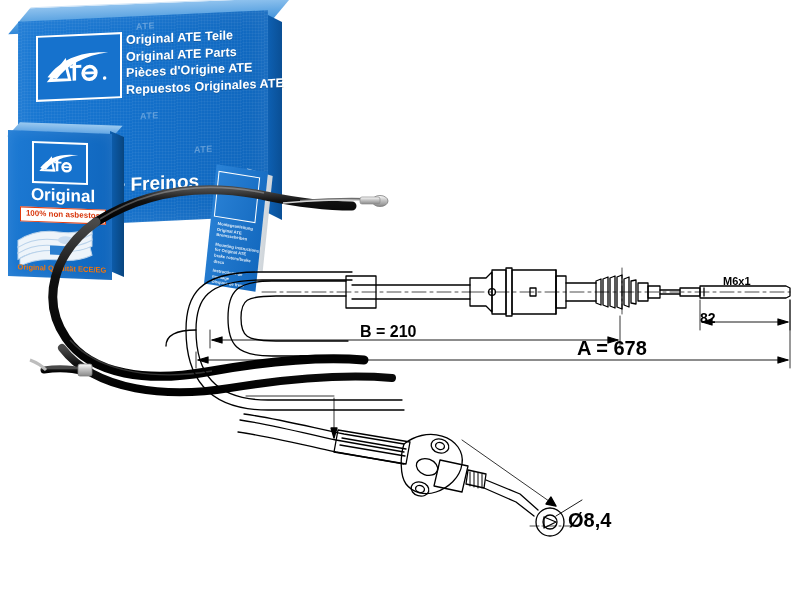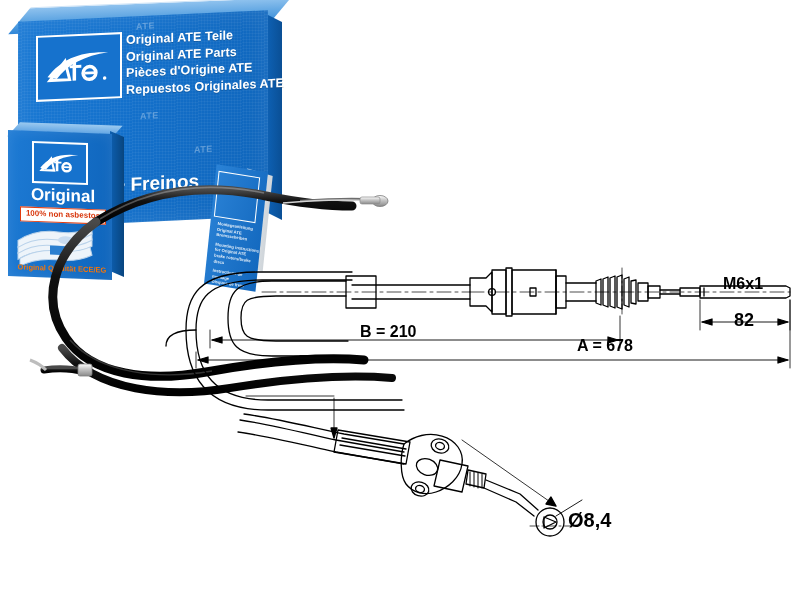--- a/index.html
+++ b/index.html
@@ -112,23 +112,23 @@
   .cable-photo{position:absolute;left:0;top:0;width:420px;height:420px;}
 
   
   .tech{position:absolute;left:0;top:0;width:810px;height:610px;}
 
   .dimtxt{
     position:absolute;font-family:"Liberation Sans",sans-serif;font-weight:bold;
     color:#000;white-space:nowrap;
   }
   #dim-b{left:360px;top:323px;font-size:16px;}
-  #dim-a{left:577px;top:337px;font-size:16px;text-align:center;}
-  #dim-82{left:734px;top:310px;font-size:18px;}
-  #dim-m6{left:723px;top:275px;font-size:16px;}
+  #dim-a{left:577px;top:337px;font-size:20px;text-align:center;}
+  #dim-82{left:700px;top:310px;font-size:14px;}
+  #dim-m6{left:723px;top:275px;font-size:11px;}
   #dim-d84{left:568px;top:509px;font-size:20px;}
 </style>
 </head>
 <body>
 
 <div id="stage">
 
   <div class="photo">
 
     <div class="carton-main">

